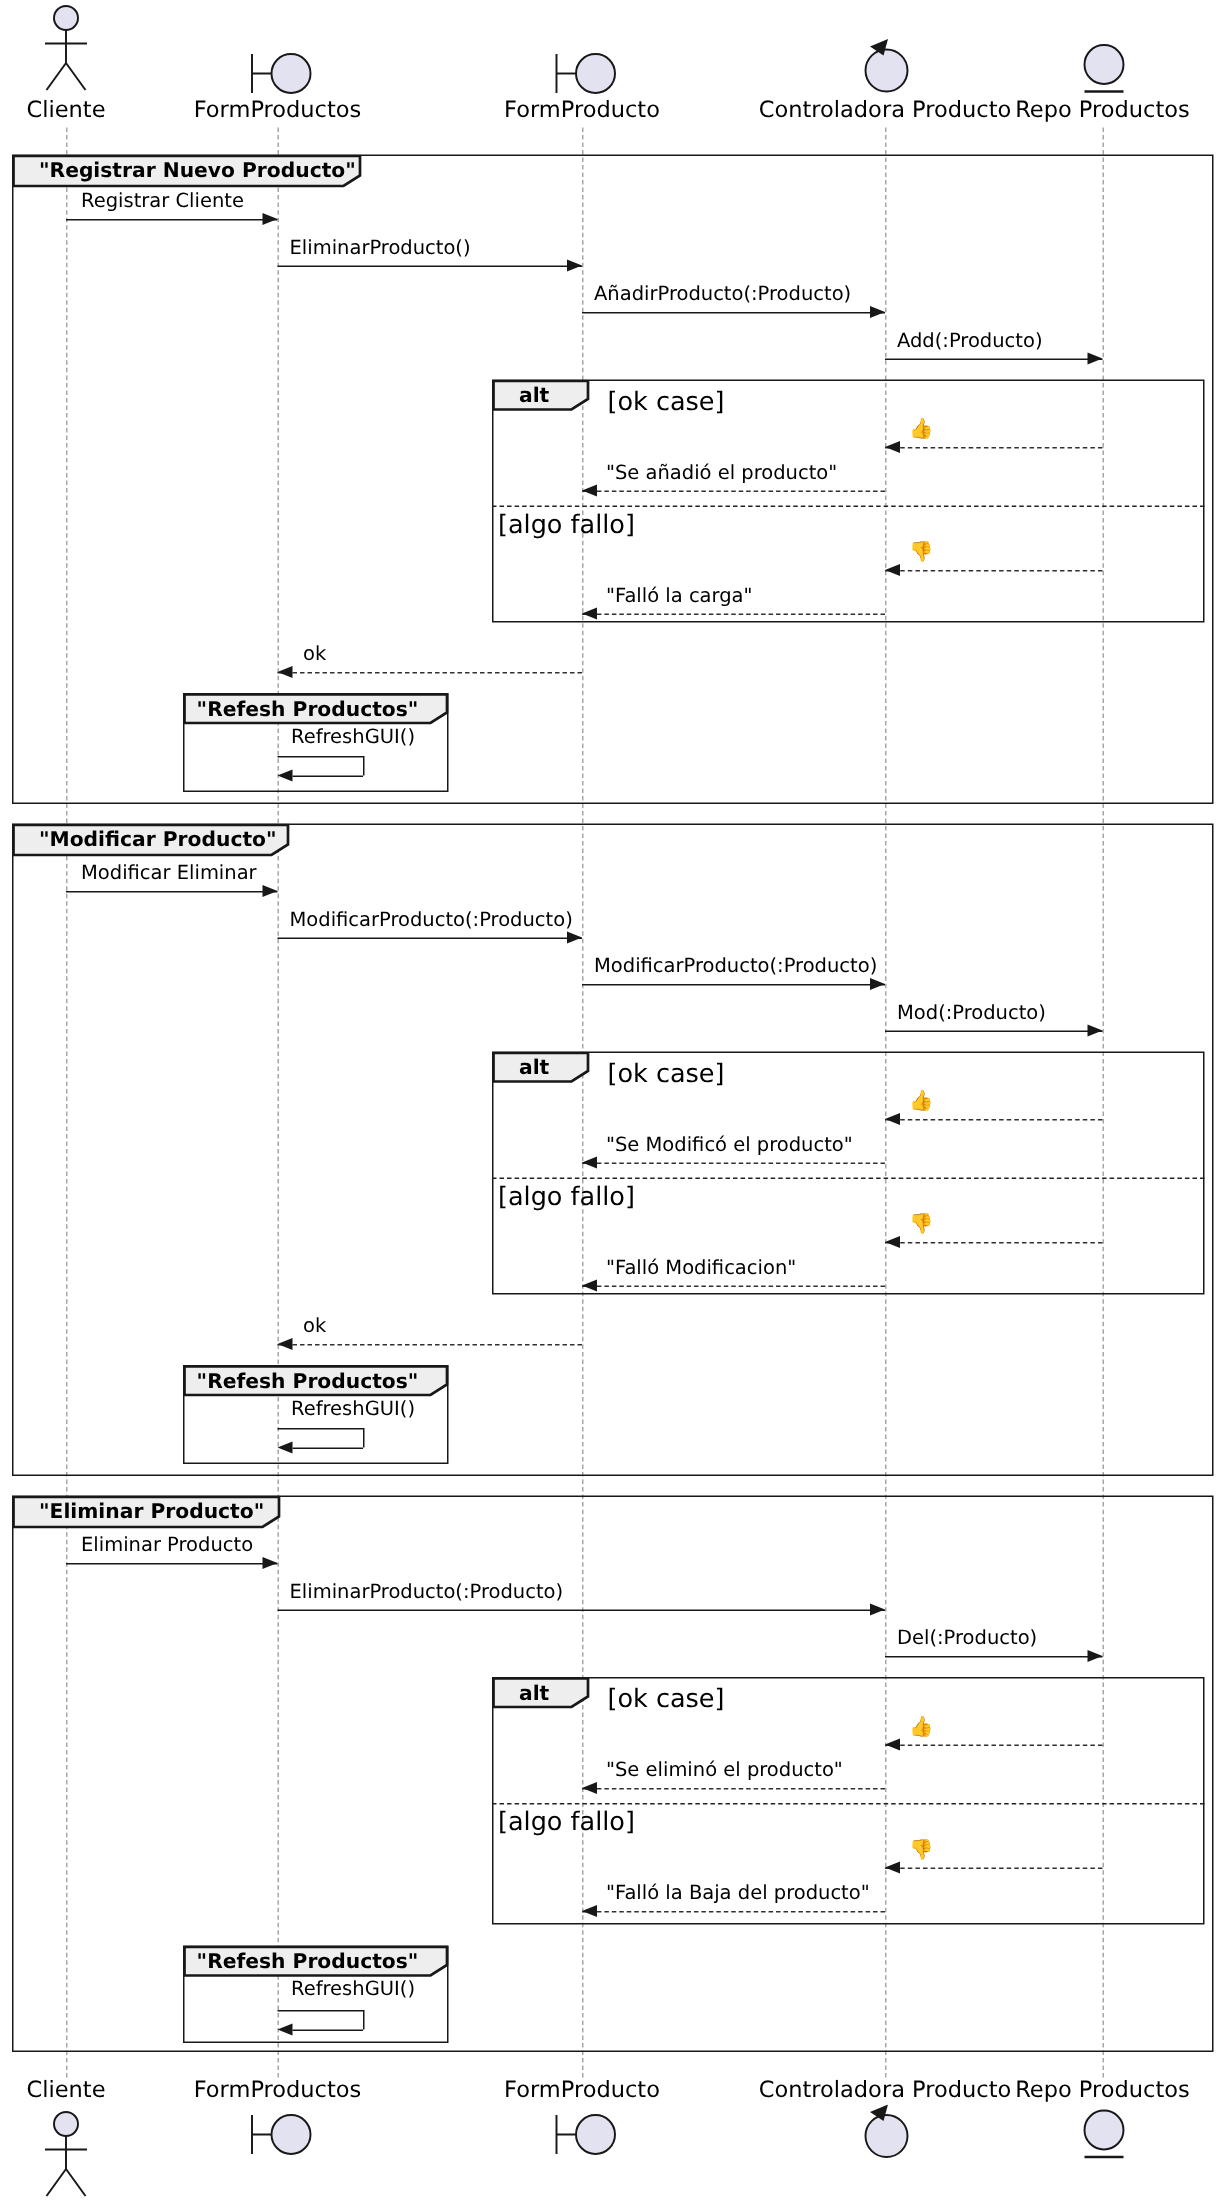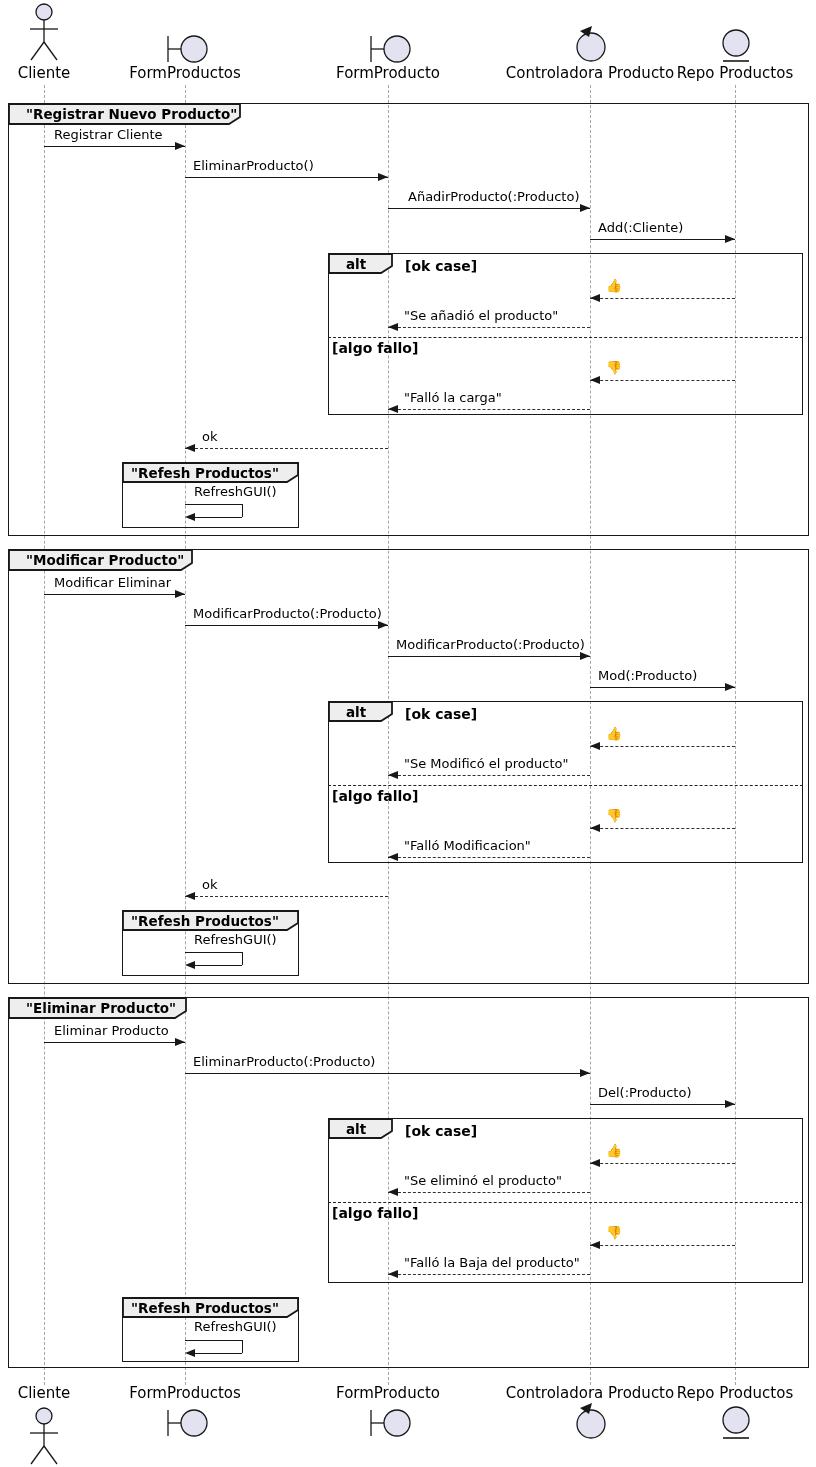--- a/index.html
+++ b/index.html
@@ -17,21 +17,21 @@
   .msg-label{position:absolute;font-size:13px;white-space:nowrap;color:#000;}
   .emoji{font-size:13px;}
   .hline{position:absolute;height:0;}
   .solid{border-top:1.2px solid #181818;}
   .dotted{border-top:1.2px dashed #303030;}
   .vline{position:absolute;width:0;border-left:1.2px solid #181818;}
   .divider{position:absolute;height:0;border-top:1.3px dashed #222;}
   .ah{position:absolute;width:0;height:0;}
   .ah-r{border-top:4.5px solid transparent;border-bottom:4.5px solid transparent;border-left:10px solid #181818;}
   .ah-l{border-top:4.5px solid transparent;border-bottom:4.5px solid transparent;border-right:10px solid #181818;}
-  .guard{position:absolute;font-size:14px;font-weight:bold;white-space:nowrap;color:#000;}
+  .guard{position:absolute;font-size:17px;font-weight:normal;white-space:nowrap;color:#000;}
 </style>
 </head>
 <body>
 
 <div id="canvas">
 
   <div class="lifeline" style="left:44px"></div>
   <div class="lifeline" style="left:185px"></div>
   <div class="lifeline" style="left:388px"></div>
   <div class="lifeline" style="left:590px"></div>
@@ -75,25 +75,25 @@
   <div class="tab-label" style="left:26px;top:106px">"Registrar Nuevo Producto"</div>
 
   <div class="msg-label" style="left:54px;top:127px">Registrar Cliente</div>
   <div class="hline solid" style="left:44px;top:146px;width:141px"></div>
   <div class="ah ah-r" style="left:175px;top:142px"></div>
 
   <div class="msg-label" style="left:193px;top:158px">EliminarProducto()</div>
   <div class="hline solid" style="left:185px;top:177px;width:203px"></div>
   <div class="ah ah-r" style="left:378px;top:173px"></div>
 
-  <div class="msg-label" style="left:408px;top:189px">AñadirProducto(:Producto)</div>
+  <div class="msg-label" style="left:396px;top:189px">AñadirProducto(:Producto)</div>
   <div class="hline solid" style="left:388px;top:208px;width:202px"></div>
   <div class="ah ah-r" style="left:580px;top:204px"></div>
 
-  <div class="msg-label" style="left:598px;top:220px">Add(:Cliente)</div>
+  <div class="msg-label" style="left:598px;top:220px">Add(:Producto)</div>
   <div class="hline solid" style="left:590px;top:239px;width:145px"></div>
   <div class="ah ah-r" style="left:725px;top:235px"></div>
 
   <div class="frame" style="left:328px;top:253px;width:475px;height:162px"></div>
   <svg class="tab" style="left:328px;top:253px" width="66" height="23">
     <path d="M1,1 H64 V13 L53,20 H1 Z" fill="#EEEEEE" stroke="#181818" stroke-width="1.8"></path>
   </svg>
   <div class="tab-label" style="left:346px;top:256px">alt</div>
   <div class="guard" style="left:405px;top:258px">[ok case]</div>
 

